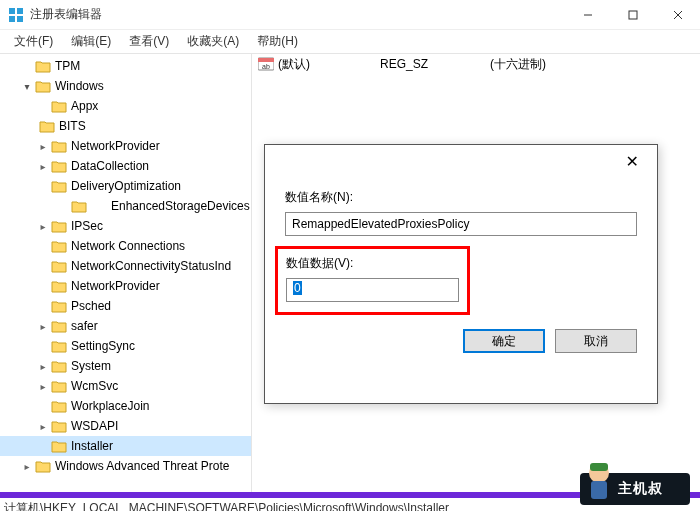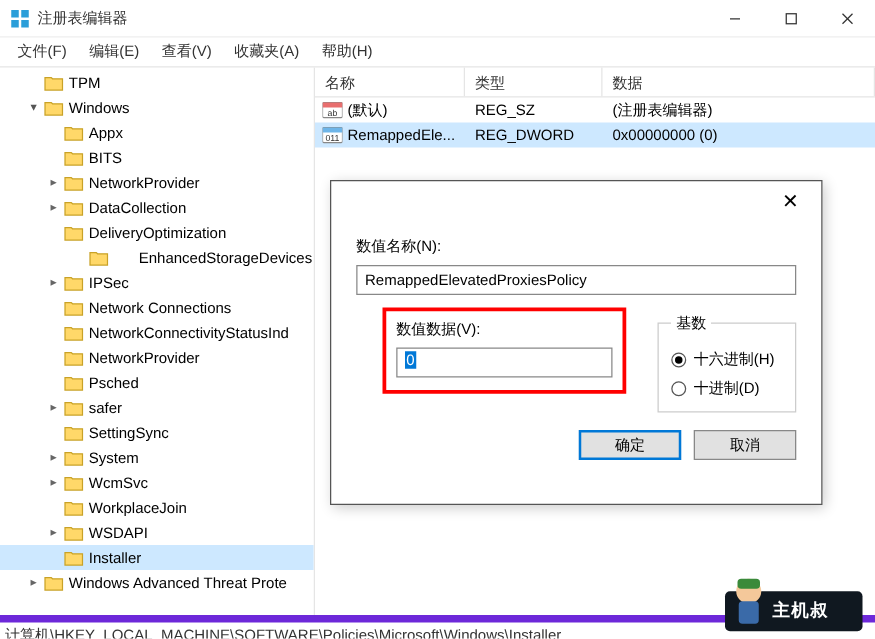--- a/index.html
+++ b/index.html
@@ -34,21 +34,21 @@
 .val-row .v3 { padding-left: 8px; }
 
 .statusbar { height: 19px; border-top: 6px solid #6d28d9; padding: 2px 4px 0 4px; color: #333; font-size: 12px; white-space: nowrap; overflow: hidden; }
 
 .dialog { position: absolute; left: 264px; top: 144px; width: 394px; height: 260px; background: #fff; border: 1px solid #555; box-shadow: 2px 2px 10px rgba(0,0,0,.2); }
 .dialog .dth { height: 32px; display: flex; align-items: center; padding: 0 10px; font-size: 12px; color: #000; }
 .dialog .dth .x { margin-left: auto; font-size: 16px; color: #000; padding: 4px 8px; }
 .dialog .body { padding: 6px 20px 0 20px; }
 .dialog .lbl { margin: 6px 0 6px 0; color: #000; }
 .dialog input[type=text] { width: 100%; height: 24px; border: 1px solid #888; padding: 2px 6px; font-size: 12px; }
-.dialog .row2 { display: flex; gap: 30px; margin-top: 14px; margin-left: 31px; }
+.dialog .row2 { display: flex; gap: 18px; margin-top: 14px; }
 .dialog .left { width: 180px; }
 .redbox { border: 3px solid #ff0000; padding: 0 8px 10px 8px; margin-left: -10px; margin-top: -4px; width: 195px; }
 .redbox .lbl { margin-top: 6px; }
 .valinput { width: 100%; height: 24px; border: 1px solid #888; padding: 2px 6px; }
 .valinput .seltext { background: #0078d7; color: #fff; padding: 0 1px; }
 .fieldset { border: 1px solid #ccc; padding: 6px 10px 10px 10px; width: 150px; }
 .fieldset legend { padding: 0 4px; }
 .radio { display: flex; align-items: center; gap: 6px; margin-top: 6px; }
 .radio .r { width: 12px; height: 12px; border: 1px solid #555; border-radius: 50%; display: inline-flex; align-items: center; justify-content: center; }
 .radio .r.on::after { content: ""; width: 6px; height: 6px; background: #000; border-radius: 50%; }
@@ -122,21 +122,21 @@
       </div>
       <div class="tree-row" style="padding-left: 36px;">
         <span class="chev"></span>
         <span class="folder">
           <svg viewBox="0 0 16 14">
             <path d="M1 3 L6 3 L7 4 L15 4 L15 13 L1 13 Z" fill="#ffd869" stroke="#c9a227"></path>
           </svg>
         </span>
         <span>Appx</span>
       </div>
-      <div class="tree-row" style="padding-left: 36px;">
+      <div class="tree-row" style="padding-left: 24px;">
         <span class="chev"></span>
         <span class="folder">
           <svg viewBox="0 0 16 14">
             <path d="M1 3 L6 3 L7 4 L15 4 L15 13 L1 13 Z" fill="#ffd869" stroke="#c9a227"></path>
           </svg>
         </span>
         <span>BITS</span>
       </div>
       <div class="tree-row" style="padding-left: 36px;">
         <span class="chev ">▸</span>
@@ -286,49 +286,32 @@
         <span class="chev ">▸</span>
         <span class="folder">
           <svg viewBox="0 0 16 14">
             <path d="M1 3 L6 3 L7 4 L15 4 L15 13 L1 13 Z" fill="#ffd869" stroke="#c9a227"></path>
           </svg>
         </span>
         <span>Windows Advanced Threat Prote</span>
       </div>
     </div>
   <div class="list">
-    <div class="cols">
-      <div class="col c1">名称</div>
-      <div class="col c2">类型</div>
-      <div class="col c3">数据</div>
-    </div>
     <div id="vals">
         <div class="val-row">
           <span class="vi">
             <svg viewBox="0 0 16 16">
               <rect x="0" y="2" width="16" height="12" rx="1" fill="#fff" stroke="#888"></rect>
               <rect x="0" y="2" width="16" height="4" fill="#e86e6e"></rect>
               <text x="8" y="13" font-size="7" text-anchor="middle" fill="#333">ab</text>
             </svg>
           </span>
           <span class="v1">(默认)</span>
           <span class="v2">REG_SZ</span>
-          <span class="v3">(注册表编辑器)</span>
-        </div>
-        <div class="val-row sel">
-          <span class="vi">
-            <svg viewBox="0 0 16 16">
-              <rect x="0" y="2" width="16" height="12" rx="1" fill="#fff" stroke="#888"></rect>
-              <rect x="0" y="2" width="16" height="4" fill="#6eb5e8"></rect>
-              <text x="8" y="13" font-size="7" text-anchor="middle" fill="#333">011</text>
-            </svg>
-          </span>
-          <span class="v1">RemappedEle...</span>
-          <span class="v2">REG_DWORD</span>
-          <span class="v3">0x00000000 (0)</span>
+          <span class="v3">(十六进制)</span>
         </div>
       </div>
   </div>
 </div>
 
 <div class="statusbar">计算机\HKEY_LOCAL_MACHINE\SOFTWARE\Policies\Microsoft\Windows\Installer</div>
 
 <div class="dialog">
   <div class="dth">
     <span class="x">✕</span>
@@ -336,31 +319,20 @@
   <div class="body">
     <div class="lbl">数值名称(N):</div>
     <input type="text" readonly="" value="RemappedElevatedProxiesPolicy" style="">
     <div class="row2">
       <div class="left">
         <div class="redbox">
           <div class="lbl">数值数据(V):</div>
           <div class="valinput"><span class="seltext">0</span></div>
         </div>
       </div>
-      <fieldset class="fieldset">
-        <legend>基数</legend>
-        <div class="radio">
-            <span class="r on"></span>
-            <span>十六进制(H)</span>
-          </div>
-        <div class="radio">
-            <span class="r"></span>
-            <span>十进制(D)</span>
-          </div>
-      </fieldset>
     </div>
   </div>
   <div class="btns">
     <div class="btn primary">确定</div>
     <div class="btn">取消</div>
   </div>
 </div>
 
 <div class="mascot">
   <svg class="avatar" viewBox="0 0 34 44">

